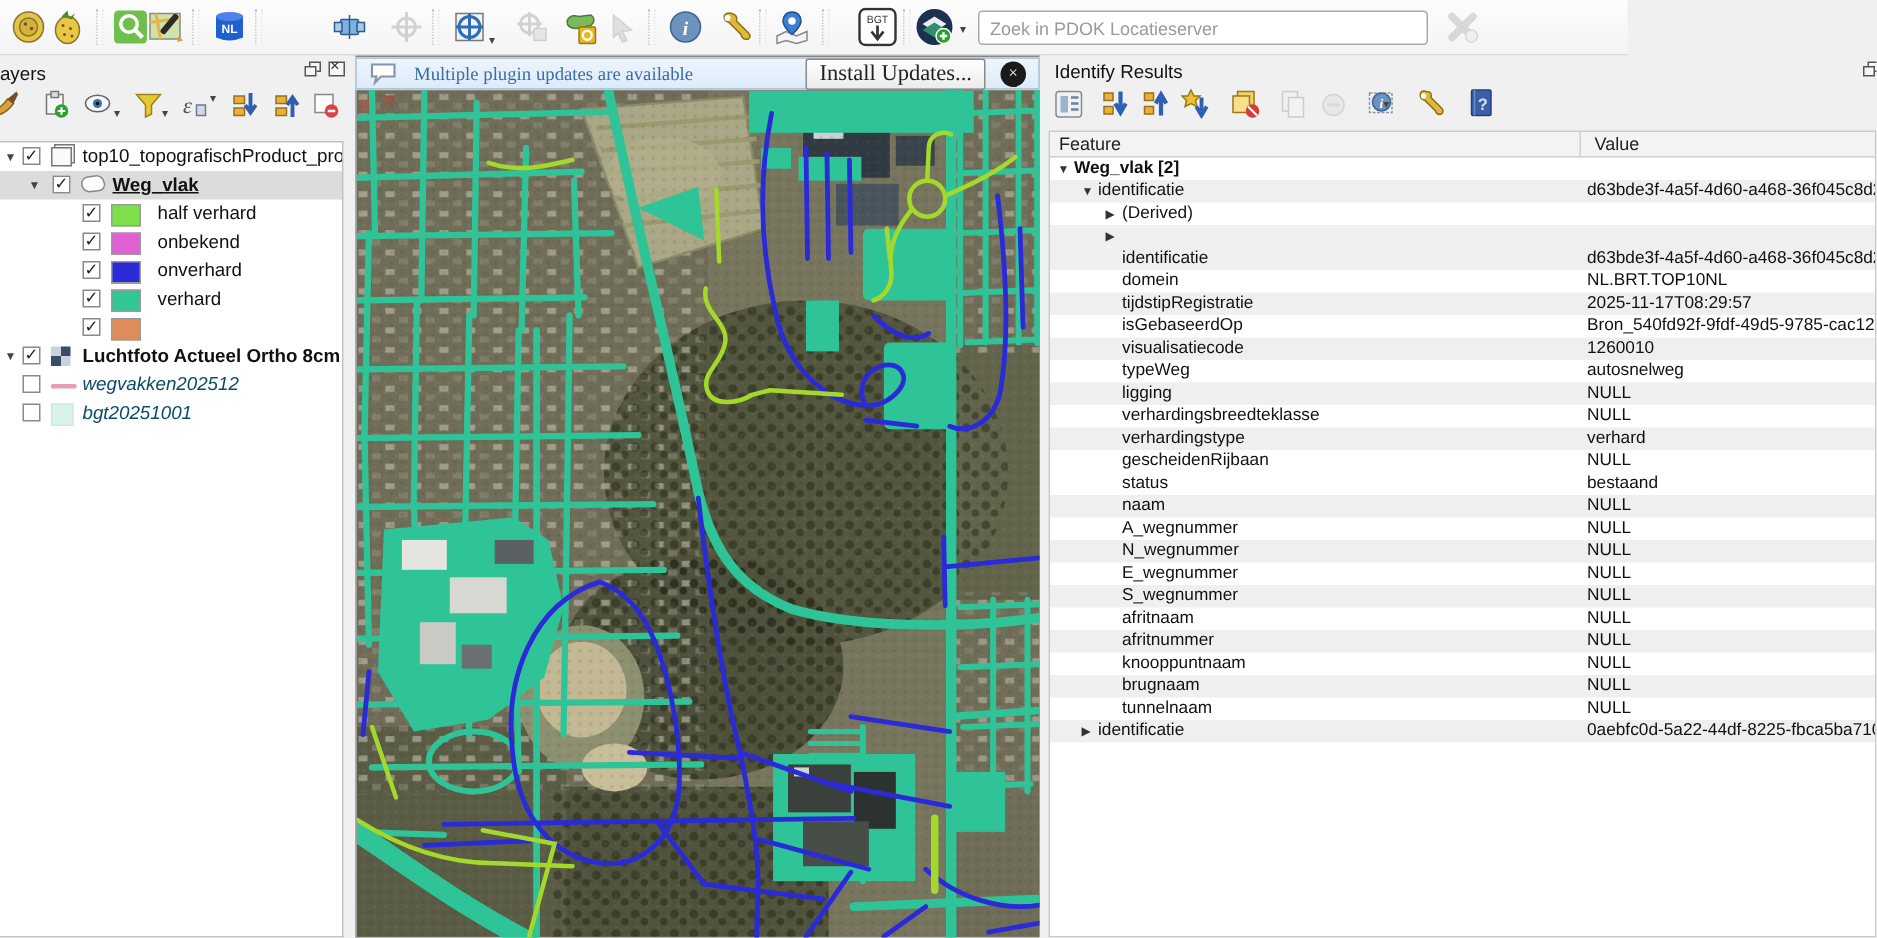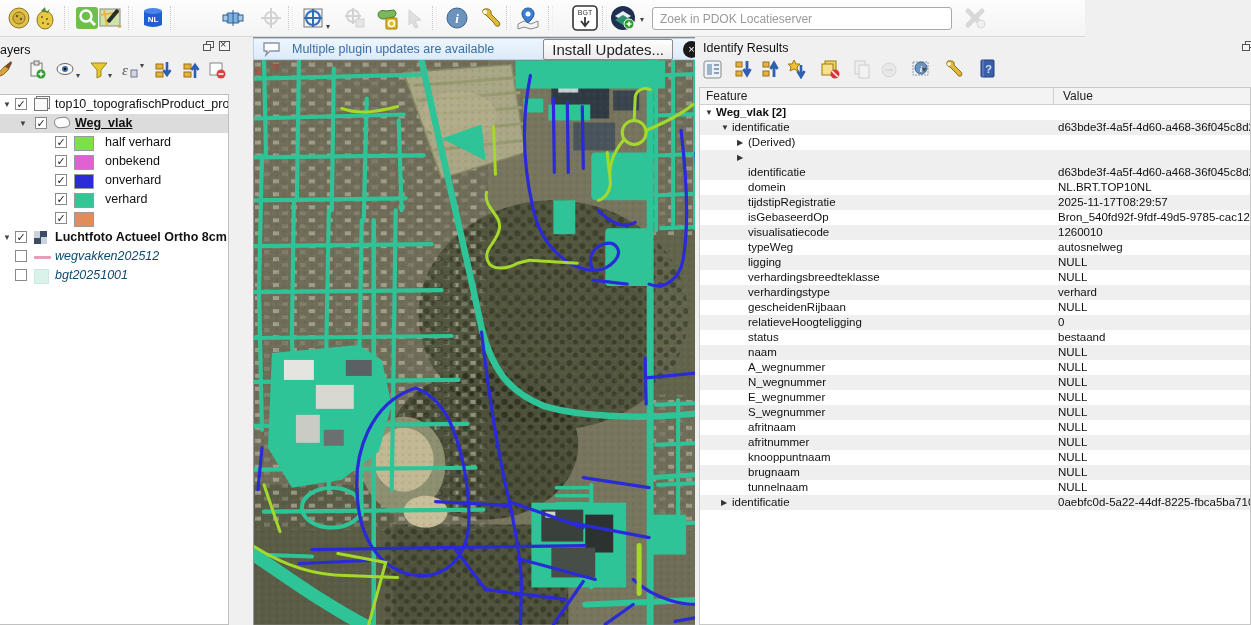--- a/index.html
+++ b/index.html
@@ -44,21 +44,21 @@
   
   .ic-group { width:14px; height:13px; border:1px solid #777; background:#fafafa;
     box-shadow:2px -2px 0 -1px #fafafa, 2px -2px 0 0 #777; }
   .ic-raster { width:13px; height:13px;
     background:conic-gradient(#3c4c66 25%, #c9d2dd 0 50%, #3c4c66 0 75%, #c9d2dd 0); }
   .ic-polygon { width:16px; height:11px; border:1.5px solid #888; border-radius:6px 7px 5px 7px;
     background:#fdfdfd; transform:rotate(-8deg); }
   .bar { height:4px; width:17px; border-radius:1px; }
   .swatch { width:20px; height:15px; border:1px solid #9a9a9a; }
   
-  #map-col { position:absolute; left:253px; top:37px; width:456px; bottom:0; background:#888; }
+  #map-col { position:absolute; left:237px; top:37px; width:456px; bottom:0; background:#888;font-family:Liberation Serif, serif; }
   #msg-bar { position:absolute; left:0; top:1px; width:456px; height:22px;
     background:linear-gradient(#eef5fd,#dcebfa); border:1px solid #b9cfe4; display:flex;
     align-items:center; }
   #msg-text { color:#3a6ea5; font-size:12.5px; margin-left:10px; flex:1; }
   #install-btn { font-size:15px; color:#222; background:linear-gradient(#fefefe,#ececec);
     border:1px solid #8a8a8a; border-radius:2px; padding:1px 8px; margin-right:10px; cursor:pointer; }
   #msg-close { width:17px; height:17px; border-radius:50%; background:#1a1a1a; color:#fff;
     font-size:11px; line-height:16px; text-align:center; margin-right:8px; cursor:pointer; }
   #map-canvas { position:absolute; left:0; top:23px; width:456px; height:565px;
     border-left:1px solid #9a9a9a; cursor:crosshair; }
@@ -633,24 +633,20 @@
           <span class="vl">NULL</span>
         </div>
         <div class="irow alt">
           <span class="nm" style="left: 48px;">verhardingstype</span>
           <span class="vl">verhard</span>
         </div>
         <div class="irow">
           <span class="nm" style="left: 48px;">gescheidenRijbaan</span>
           <span class="vl">NULL</span>
         </div>
-        <div class="irow alt">
-          <span class="nm" style="left: 48px;">relatieveHoogteligging</span>
-          <span class="vl">0</span>
-        </div>
         <div class="irow">
           <span class="nm" style="left: 48px;">status</span>
           <span class="vl">bestaand</span>
         </div>
         <div class="irow alt">
           <span class="nm" style="left: 48px;">naam</span>
           <span class="vl">NULL</span>
         </div>
         <div class="irow">
           <span class="nm" style="left: 48px;">A_wegnummer</span>

